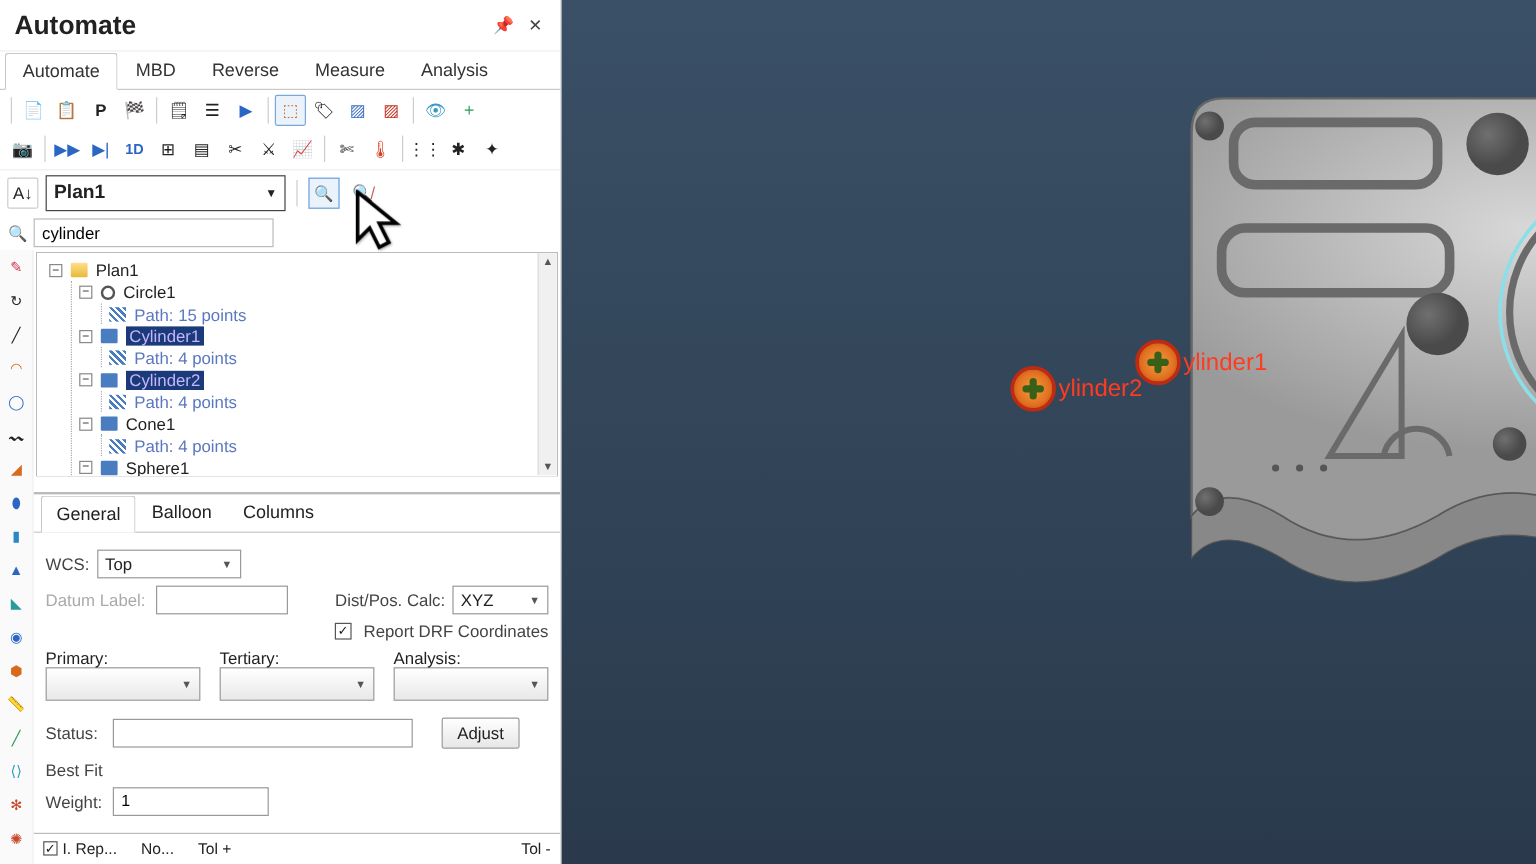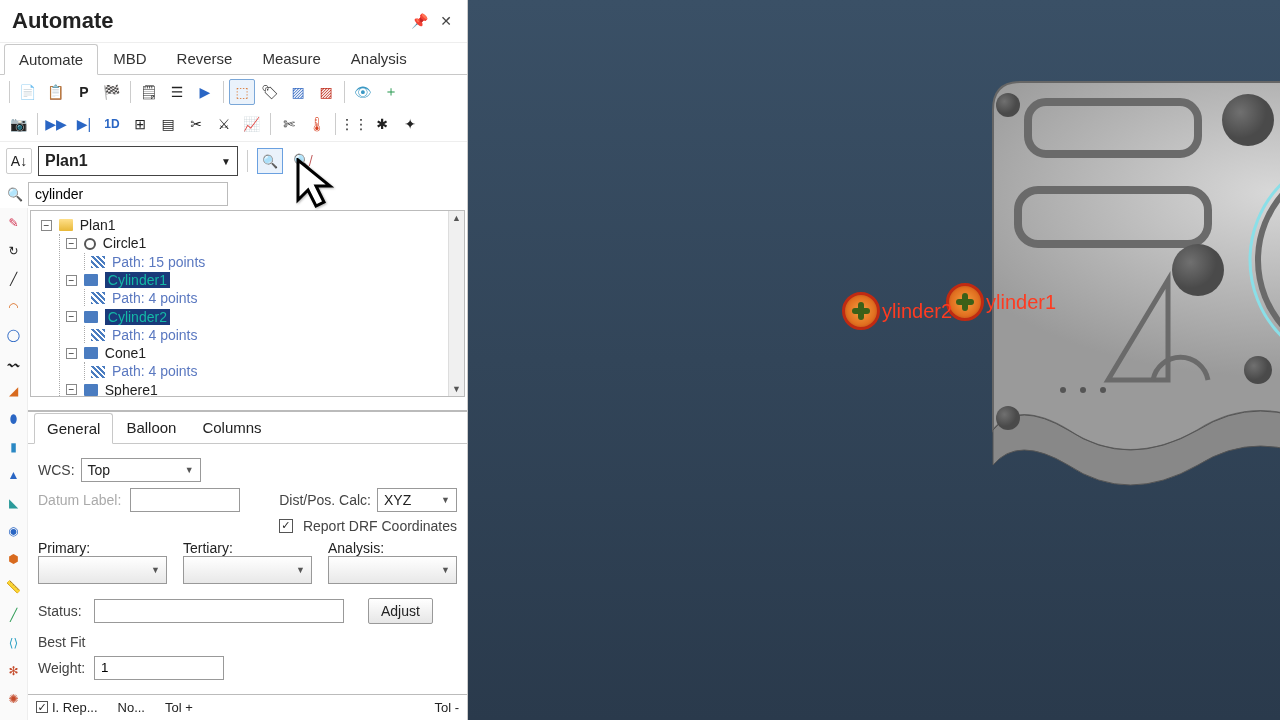--- a/index.html
+++ b/index.html
@@ -30,21 +30,21 @@
 .tree-wrapper { border: 1px solid #bbb; margin: 2px 2px 0 2px; height: 200px; overflow-y: auto; position: relative; background:#fff;}
 .tree { padding: 4px 2px 4px 10px; font-size: 14px; }
 .tree .node { margin: 1px 0; white-space: nowrap; }
 .tree .toggle { display: inline-block; width: 11px; height: 11px; border: 1px solid #888; text-align: center; line-height: 9px; font-size: 10px; margin-right: 3px; cursor:pointer; vertical-align: middle;}
 .tree .ficon { display:inline-block; width:14px; height:12px; margin-right:3px; vertical-align:middle;}
 .tree .folder { background: linear-gradient(#ffe08a,#e8b838); border-radius:1px;}
 .tree .box3d { background:#4a7cc0; border-radius:1px;}
 .tree .circle-ic { border:2px solid #555; border-radius:50%; width:12px; height:12px; background:transparent;}
 .tree .path-ic { background: repeating-linear-gradient(45deg,#4a7cc0,#4a7cc0 2px,#fff 2px,#fff 4px); }
 .tree .label { vertical-align: middle; }
-.tree .label.hl { background: #1a3a7a; color: #14b8a6; padding: 0 3px; }
+.tree .label.hl { background: #1a3a7a; color: #c4b5fd; padding: 0 3px; }
 .tree .path-label { color: #5a78c0; }
 .tree .children { margin-left: 18px; border-left:1px dotted #aaa; padding-left:6px;}
 .scroll-thumb { position:absolute; right:0; top:0; bottom:0; width:16px; background:#f0f0f0; border-left:1px solid #ddd;}
 .scroll-thumb .arrow { height:14px; display:flex; align-items:center; justify-content:center; font-size:9px; color:#555;}
 .props-tabs { display:flex; border-top:2px solid #bbb; border-bottom:1px solid #c8c8c8; margin-top:13px; padding-left:6px;}
 .props-tab { padding:6px 12px; font-size:15px; cursor:pointer; border:1px solid transparent; border-bottom:none;}
 .props-tab.active { border:1px solid #c8c8c8; border-bottom:1px solid #fff; background:#fff; position:relative; top:1px; border-radius:3px 3px 0 0;}
 .props-body { padding:8px 10px; font-size:14px; }
 .row { display:flex; align-items:center; margin:6px 0; gap:6px; }
 .row label { color:#444; }
@@ -374,18 +374,18 @@
 
       <circle cx="105" cy="320" r="3" fill="#555"></circle>
         <circle cx="125" cy="320" r="3" fill="#555"></circle>
         <circle cx="145" cy="320" r="3" fill="#555"></circle>
     </svg>
 
     <div class="vp-label" style="left:478px; top:283px;">
       <span class="marker"></span>
       <span>ylinder1</span>
     </div>
-    <div class="vp-label" style="left:374px; top:292px;">
+    <div class="vp-label" style="left:374px; top:305px;">
       <span class="marker"></span>
       <span>ylinder2</span>
     </div>
   </div>
 </div>
 
 </body></html>

